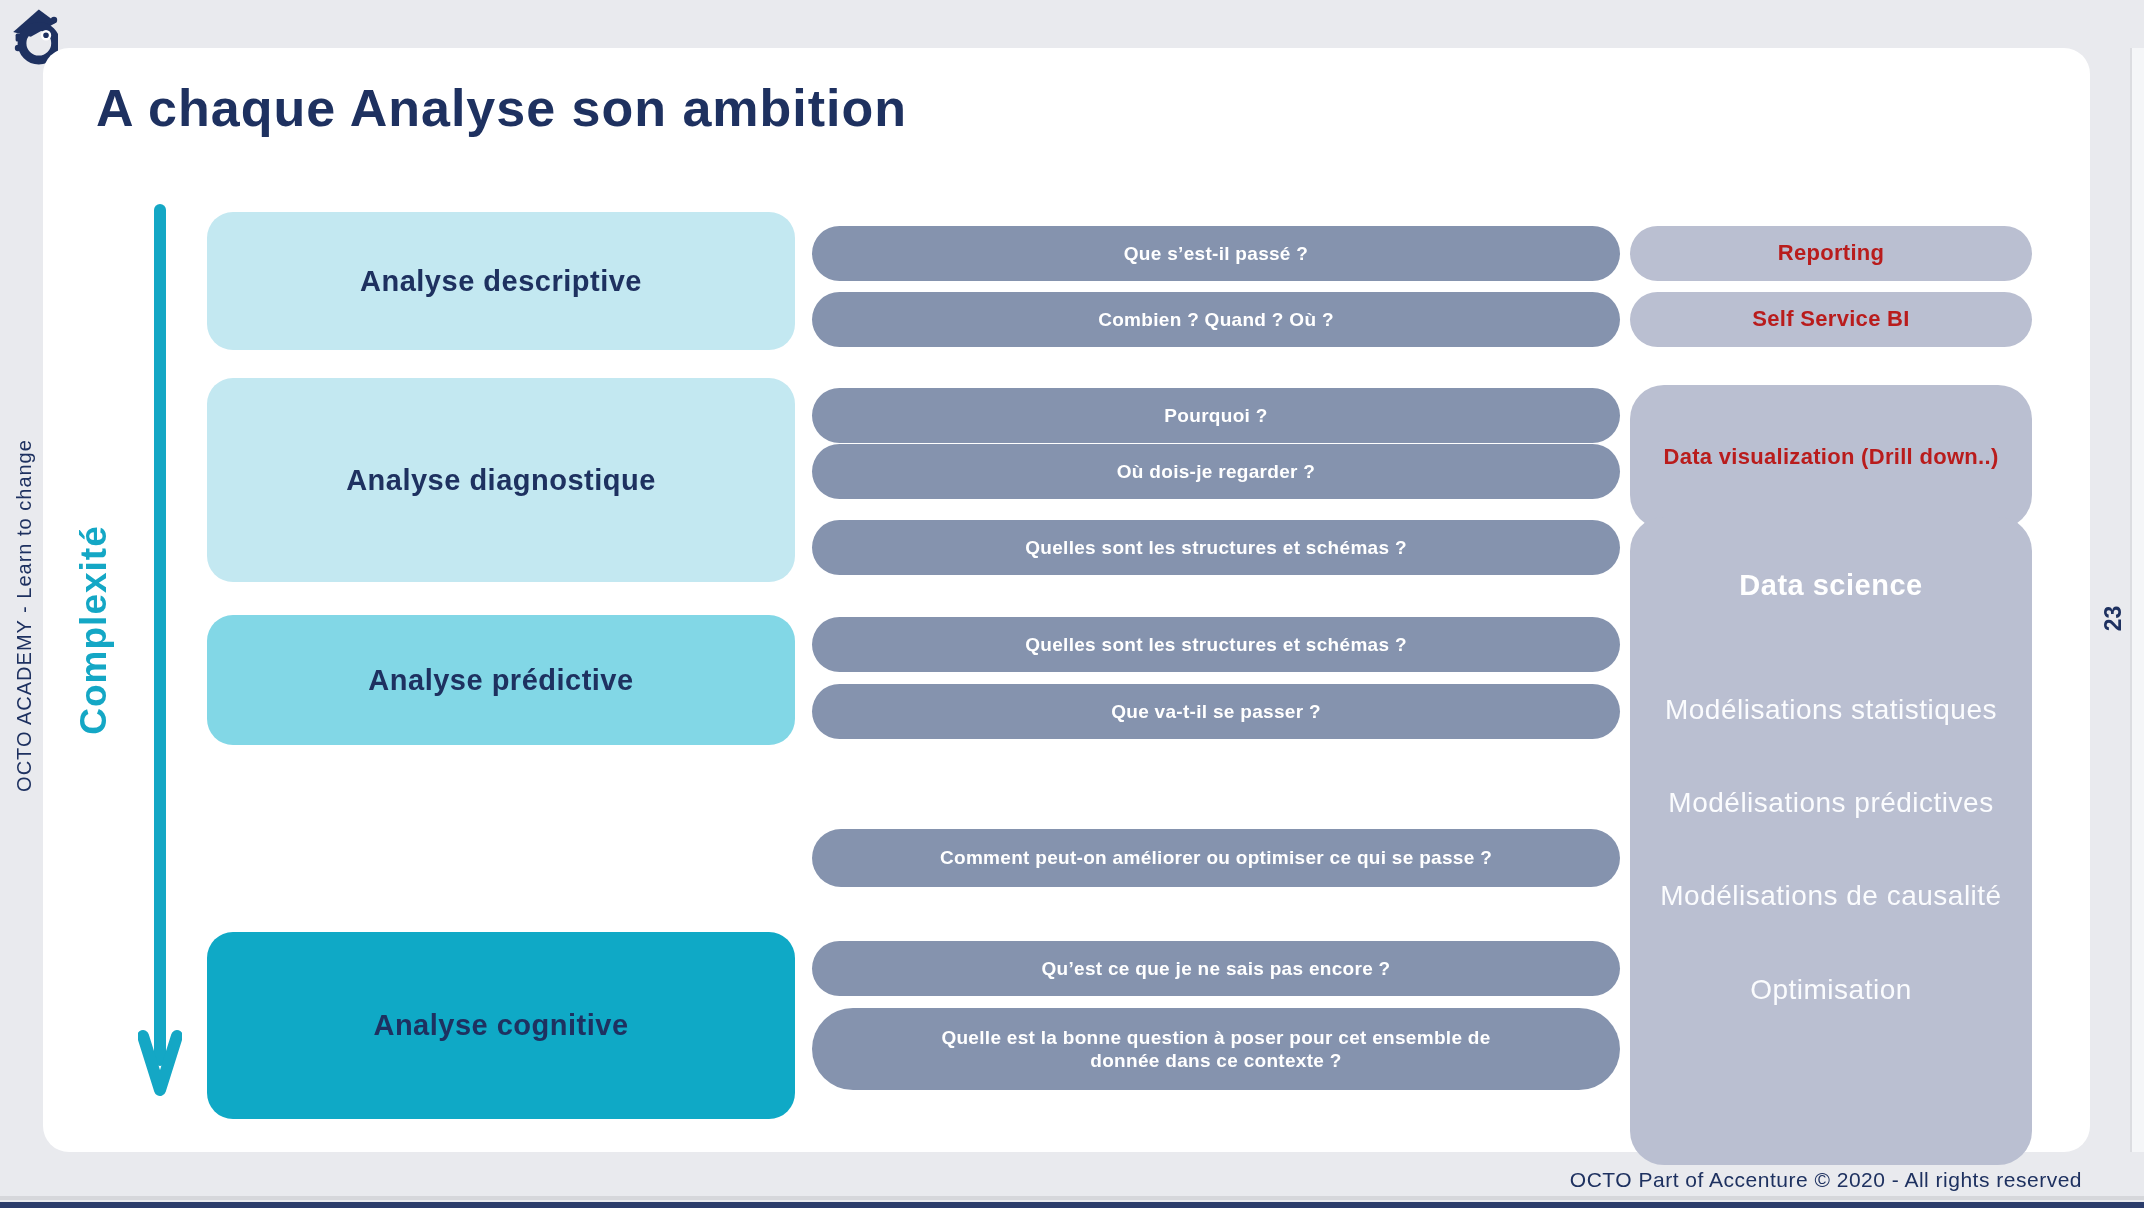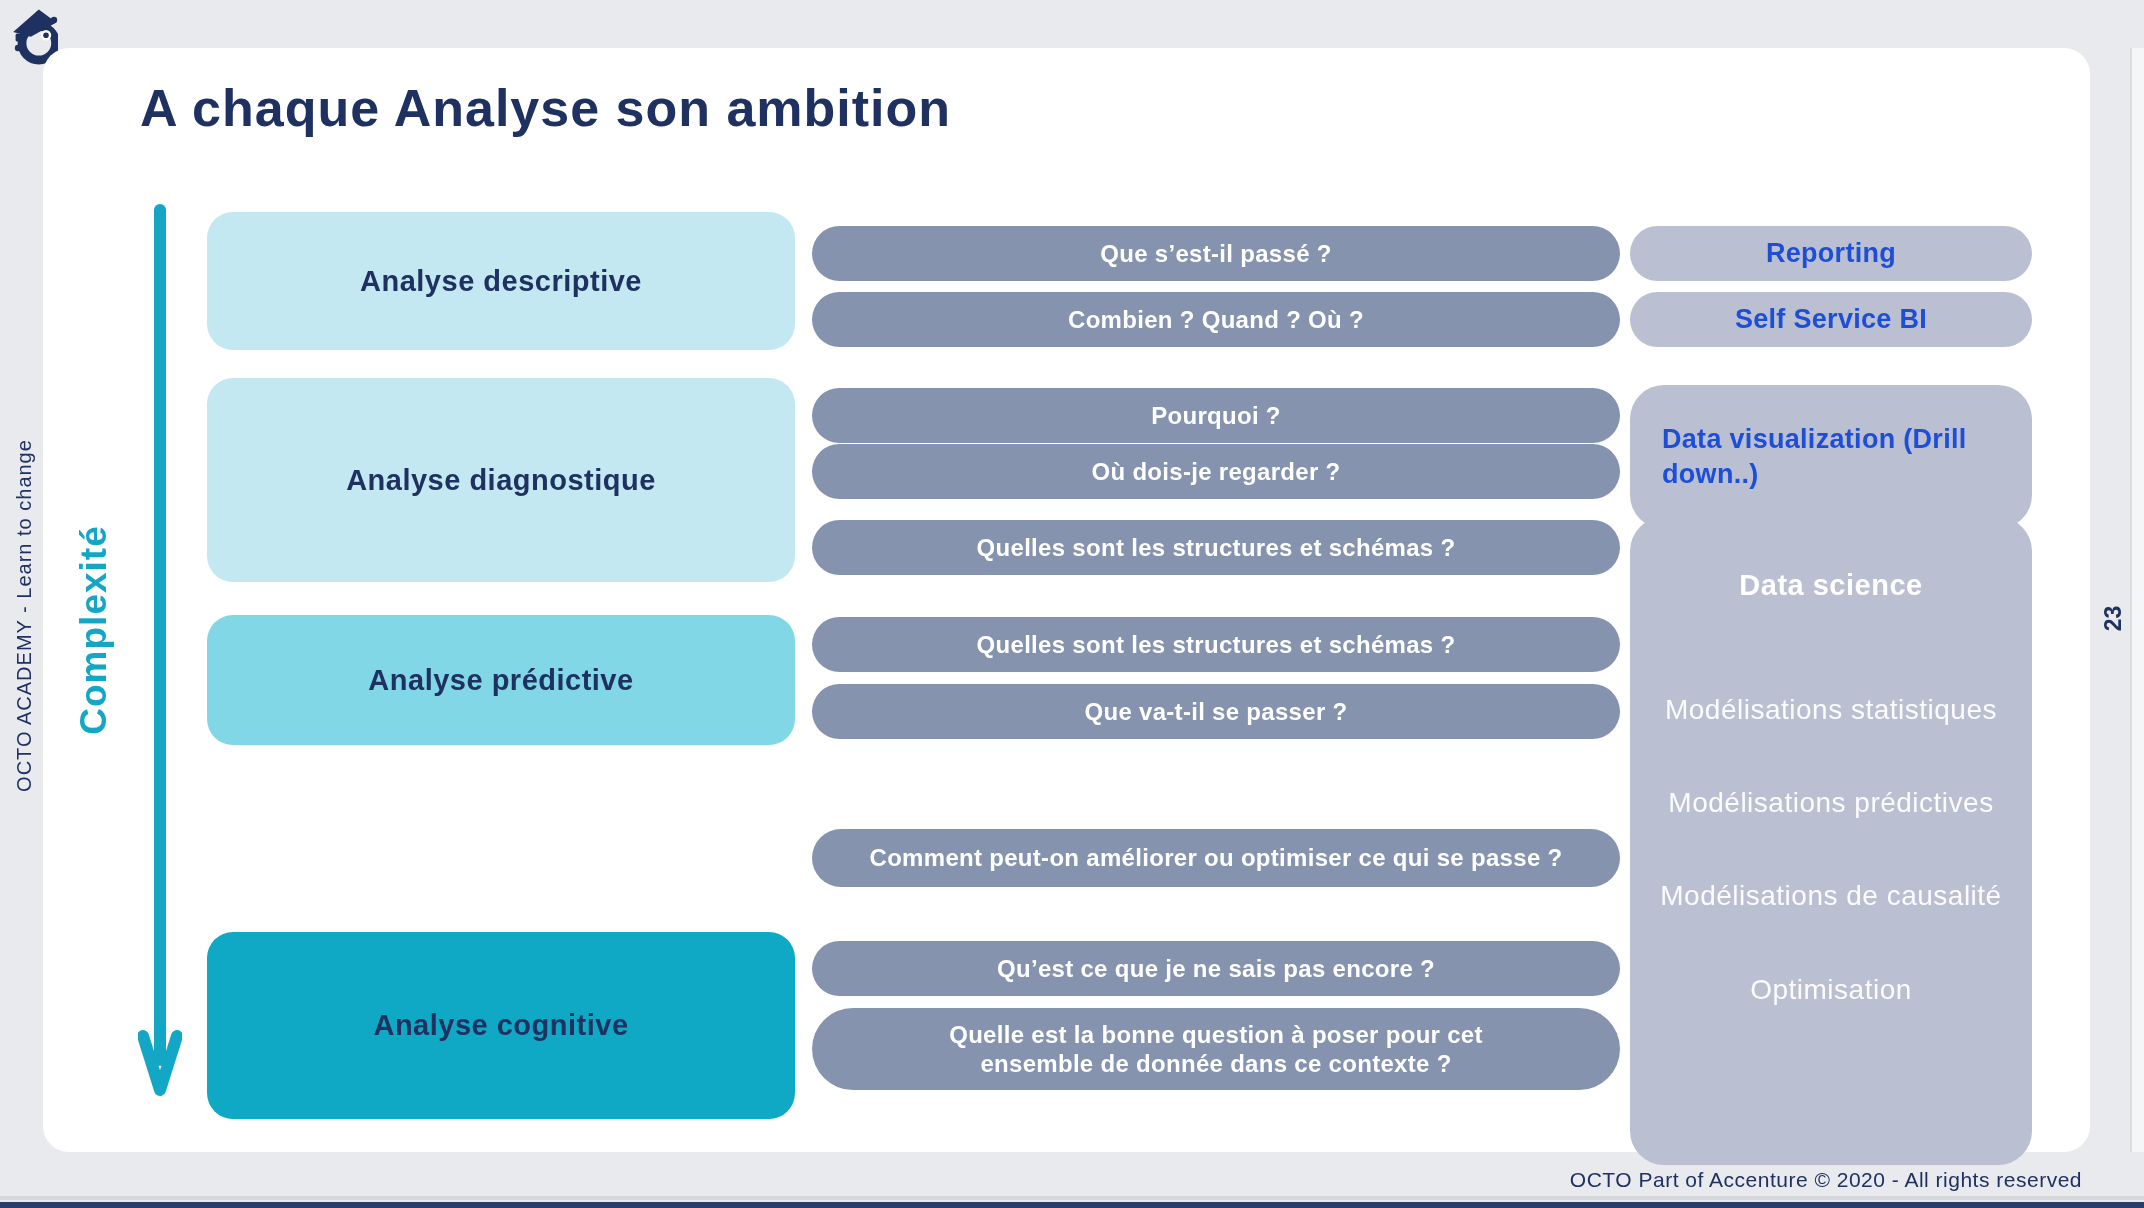--- a/index.html
+++ b/index.html
@@ -14,21 +14,21 @@
   }
   html,body{margin:0;padding:0;}
   body{font-family:"Liberation Sans",sans-serif;background:var(--page-bg);}
   #canvas{position:relative;width:2144px;height:1208px;background:var(--page-bg);overflow:hidden;}
   .card{position:absolute;left:43px;top:48px;width:2047px;height:1104px;background:#ffffff;border-radius:26px;}
   .right-sliver{position:absolute;left:2130px;top:48px;width:14px;height:1104px;background:#f5f6f8;border-left:2px solid #dcdde1;}
   .bottom-bar{position:absolute;left:0;bottom:0;width:100%;height:6px;background:#2b3c6b;}
   .bottom-edge{position:absolute;left:0;top:1196px;width:100%;height:4px;background:#d6d7db;}
 
   .title{position:absolute;left:96px;top:78px;font-size:52px;font-weight:700;
-         color:var(--navy-text);letter-spacing:1px;white-space:nowrap;margin-left:44px;}
+         color:var(--navy-text);letter-spacing:1px;white-space:nowrap;}
 
   .vwrap{position:absolute;display:flex;align-items:center;justify-content:center;}
   .vwrap > span{transform:rotate(-90deg);white-space:nowrap;}
   .side-text{left:0;top:400px;width:48px;height:430px;}
   .side-text > span{font-size:20px;color:var(--navy-text);letter-spacing:1px;}
   .complexite{left:48px;top:430px;width:92px;height:400px;}
   .complexite > span{font-size:37px;font-weight:700;color:var(--teal-accent);letter-spacing:1px;}
   .pagenum{left:2088px;top:558px;width:52px;height:120px;}
   .pagenum > span{font-size:23px;font-weight:700;color:var(--navy-text);}
 
@@ -39,29 +39,29 @@
         font-size:29px;font-weight:700;color:var(--navy-text);letter-spacing:.5px;}
   .a1{top:212px;height:138px;background:var(--light-cyan-box);}
   .a2{top:378px;height:204px;background:var(--light-cyan-box);}
   .a3{top:615px;height:130px;background:var(--mid-cyan-box);}
   .a4{top:773px;height:130px;background:var(--teal-box);}
   .a5{top:932px;height:187px;background:var(--teal-box);}
 
   .qpill{position:absolute;left:812px;width:808px;height:55px;box-sizing:border-box;
          background:var(--question-pill);border-radius:46px;color:#ffffff;
          display:flex;align-items:center;justify-content:center;text-align:center;
-         font-size:24px;font-weight:700;line-height:1.22;letter-spacing:.3px;}
+         font-size:19px;font-weight:700;line-height:1.22;letter-spacing:.3px;}
   .q1{top:226px;} .q2{top:292px;} .q3{top:388px;} .q4{top:444px;} .q5{top:520px;}
   .q6{top:617px;} .q7{top:684px;} .q8{top:810px;height:58px;margin-top:19px;}
   .q9{top:941px;} .q10{top:1008px;height:82px;padding:0 108px;}
 
   .tpill{position:absolute;left:1630px;width:402px;box-sizing:border-box;
-         background:var(--tool-pill);color:#1d4ed8;
-         display:flex;align-items:center;justify-content:center;text-align:left;
-         font-size:27px;font-weight:700;line-height:1.3;letter-spacing:.3px;}
+         background:var(--tool-pill);color:#b91c1c;
+         display:flex;align-items:center;justify-content:center;text-align:right;
+         font-size:22px;font-weight:700;line-height:1.3;letter-spacing:.3px;}
   .t1{top:226px;height:55px;border-radius:46px;}
   .t2{top:292px;height:55px;border-radius:46px;}
   .t3{top:385px;height:144px;border-radius:34px;padding:0 32px;}
   .ds-box{position:absolute;left:1630px;top:517px;width:402px;height:648px;
           background:var(--tool-pill);border-radius:34px;}
   .ds-title{position:absolute;left:0;right:0;top:52px;text-align:center;
             font-size:29px;font-weight:700;color:#ffffff;letter-spacing:.5px;}
   .ds-item{position:absolute;left:0;right:0;text-align:center;
            font-size:28px;font-weight:400;color:#fbfcfe;letter-spacing:.5px;}
   .d1{top:177px;} .d2{top:270px;} .d3{top:363px;} .d4{top:457px;}

